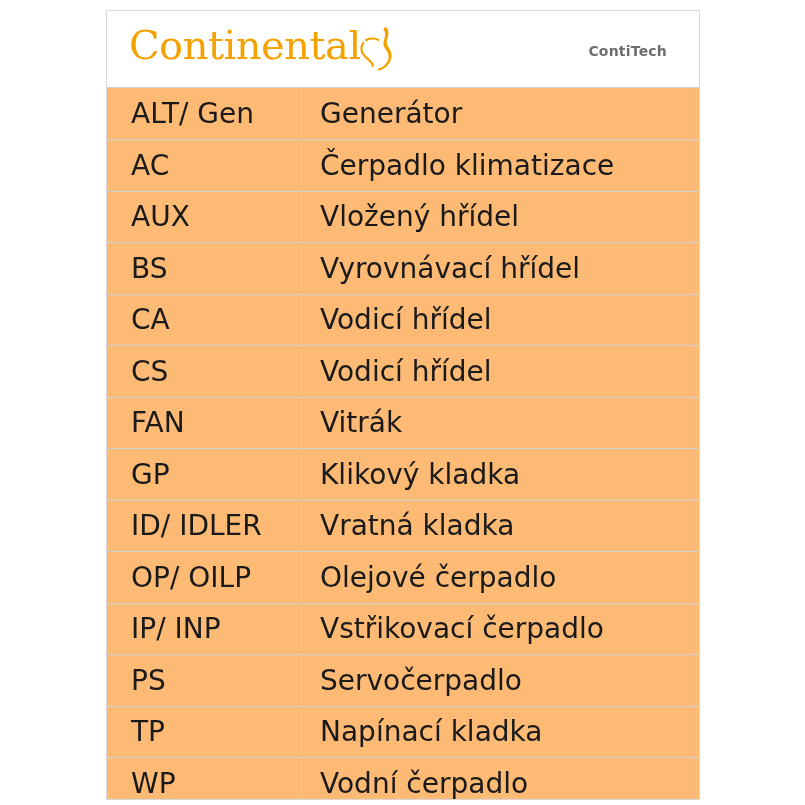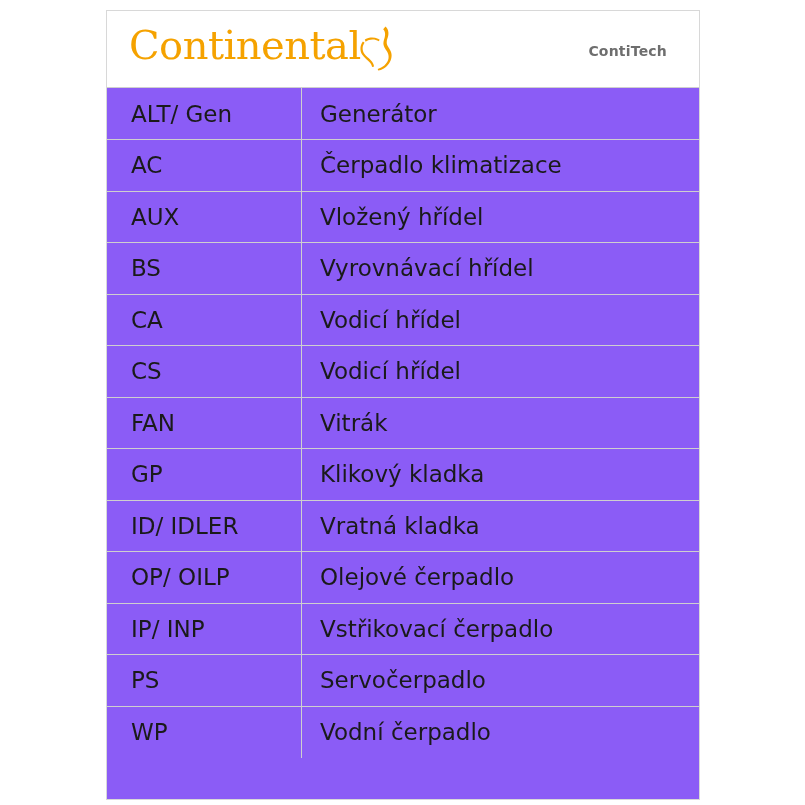--- a/index.html
+++ b/index.html
@@ -19,21 +19,21 @@
     height: 805px;
     background: #ffffff;
     box-sizing: border-box;
   }
   .sheet {
     position: absolute;
     left: 106px;
     top: 10px;
     width: 594px;
     height: 790px;
-    background: #8b5cf6;
+    background: #fdba74;
     border: 1px solid #d8d8d8;
     box-sizing: border-box;
     overflow: hidden;
   }
   
   .header {
     position: relative;
     height: 77px;
     border-bottom: 1px solid #cfcfcf;
     box-sizing: border-box;
@@ -79,21 +79,21 @@
     border-collapse: collapse;
     table-layout: fixed;
   }
   .table tr {
     height: 51.5px;
   }
   .table td {
     border-bottom: 1px solid #cfcfcf;
     vertical-align: middle;
     padding: 0;
-    font-size: 23px;
+    font-size: 28px;
     color: #1a1a1a;
     font-family: "DejaVu Sans", sans-serif;
   }
   .col-abbr {
     width: 170px;
     padding-left: 24px !important;
     border-right: 1px solid #cfcfcf;
     white-space: nowrap;
   }
   .col-desc {
@@ -168,20 +168,24 @@
         </tr>
         <tr>
           <td class="col-abbr">IP/ INP</td>
           <td class="col-desc">Vstřikovací čerpadlo</td>
         </tr>
         <tr>
           <td class="col-abbr">PS</td>
           <td class="col-desc">Servočerpadlo</td>
         </tr>
         <tr>
+          <td class="col-abbr">TP</td>
+          <td class="col-desc">Napínací kladka</td>
+        </tr>
+        <tr>
           <td class="col-abbr">WP</td>
           <td class="col-desc">Vodní čerpadlo</td>
         </tr>
       </tbody>
     </table>
 
   </div>
 </div>
 
 </body></html>

